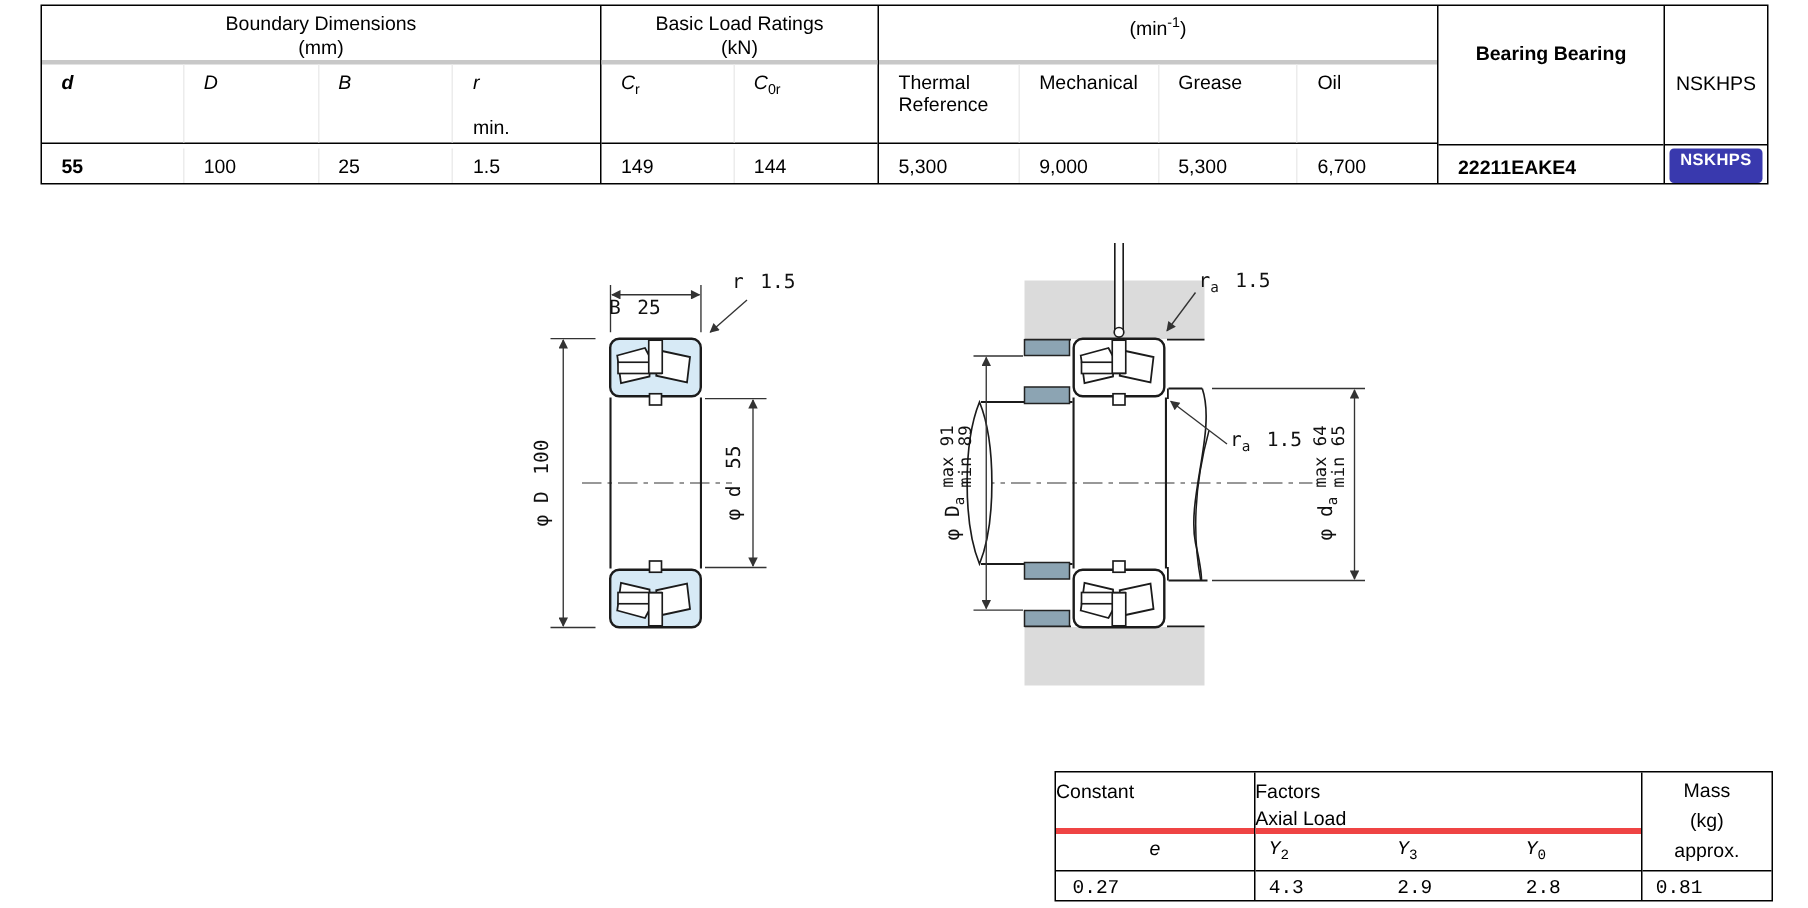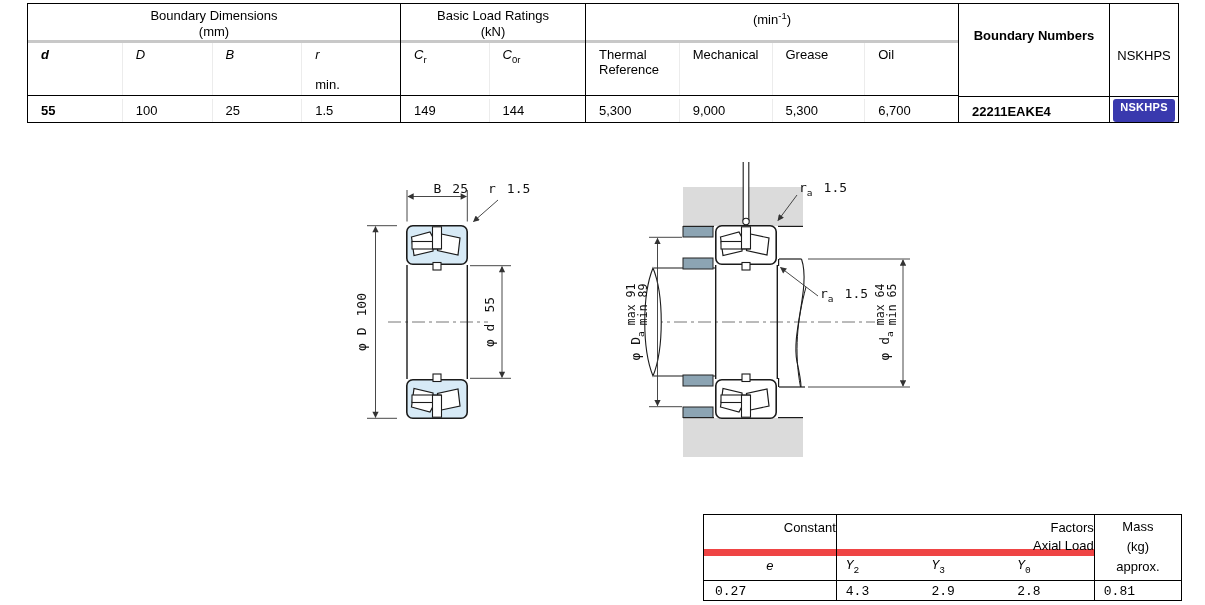--- a/index.html
+++ b/index.html
@@ -24,22 +24,22 @@
   .rcell{display:flex;flex-direction:column;justify-content:space-between;padding-bottom:3px;}
   .bold{font-weight:bold;}
   .span-head{height:94px;box-sizing:border-box;border-bottom:1px solid #000;
              display:flex;align-items:flex-start;justify-content:center;}
   .badge{display:inline-block;background:#3939ae;color:#fff;font-weight:bold;font-size:11px;
          padding:2px 7px 3px 7px;border-radius:3px;letter-spacing:.3px;}
 
   
   .factors-table{left:703px;top:514px;width:479px;height:87px;border:1.5px solid #000;
                  box-sizing:border-box;display:flex;font-size:13px;}
-  .f-head{height:41px;box-sizing:border-box;border-bottom:7px solid #ef4444;
-          text-align:right;padding-top:4px;line-height:18px;}
+  .f-head{height:41px;box-sizing:border-box;border-bottom:4px solid #ef4444;
+          text-align:left;padding-top:4px;line-height:18px;}
   .f-sub{height:25px;box-sizing:border-box;border-bottom:1px solid #000;display:flex;}
   .f-data{height:18px;display:flex;padding-top:1px;}
   .f-c{box-sizing:border-box;padding-left:9px;padding-top:2px;font-family:Liberation Mono, monospace;}
   .mass-head{height:66px;box-sizing:border-box;border-bottom:1px solid #000;
              text-align:center;padding-top:2px;line-height:20px;}
 
   
   .dlab{position:absolute;font-family:"DejaVu Sans Mono",monospace;font-size:13px;color:#111;
         white-space:nowrap;}
   .dlab .gap{display:inline-block;width:11px;}
@@ -104,21 +104,21 @@
       <div class="grp-data">
         <div class="c" style="width:94px">5,300</div>
         <div class="c" style="width:93px">9,000</div>
         <div class="c" style="width:93px">5,300</div>
         <div class="c" style="width:93px">6,700</div>
       </div>
     </div>
 
     <div class="grp" style="width:151px">
       <div class="span-head" style="padding-top:24px">
-        <span class="bold">Boundary Numbers</span>
+        <span class="bold">Bearing Bearing</span>
       </div>
       <div class="grp-data">
         <div class="c bold" style="width:151px;border-right:none">22211EAKE4</div>
       </div>
     </div>
 
     <div class="grp" style="width:70px">
       <div class="span-head" style="padding-top:44px">
         <span>NSKHPS</span>
       </div>
@@ -228,21 +228,21 @@
       </g>
 
       <g stroke="#333" stroke-width="0.9">
         <line x1="808" y1="259" x2="910" y2="259"></line>
         <line x1="808" y1="387" x2="910" y2="387"></line>
         <line x1="903" y1="260" x2="903" y2="386" marker-start="url(#ahs)" marker-end="url(#ahe)"></line>
       </g>
     </g>
   </svg>
 
-  <div class="dlab" style="left:406px;top:181px;width:62px;text-align:right">
+  <div class="dlab" style="left:406px;top:198px;width:62px;text-align:left">
     <span>B</span><span class="gap"></span><span>25</span>
   </div>
   <div class="dlab" style="left:488px;top:181px">
     <span>r</span><span class="gap"></span><span>1.5</span>
   </div>
   <div class="dlab rot" style="left:301px;top:312px;width:120px;height:20px">
     <span>φ D</span>
       <span class="gap"></span>
       <span>100</span>
   </div>

